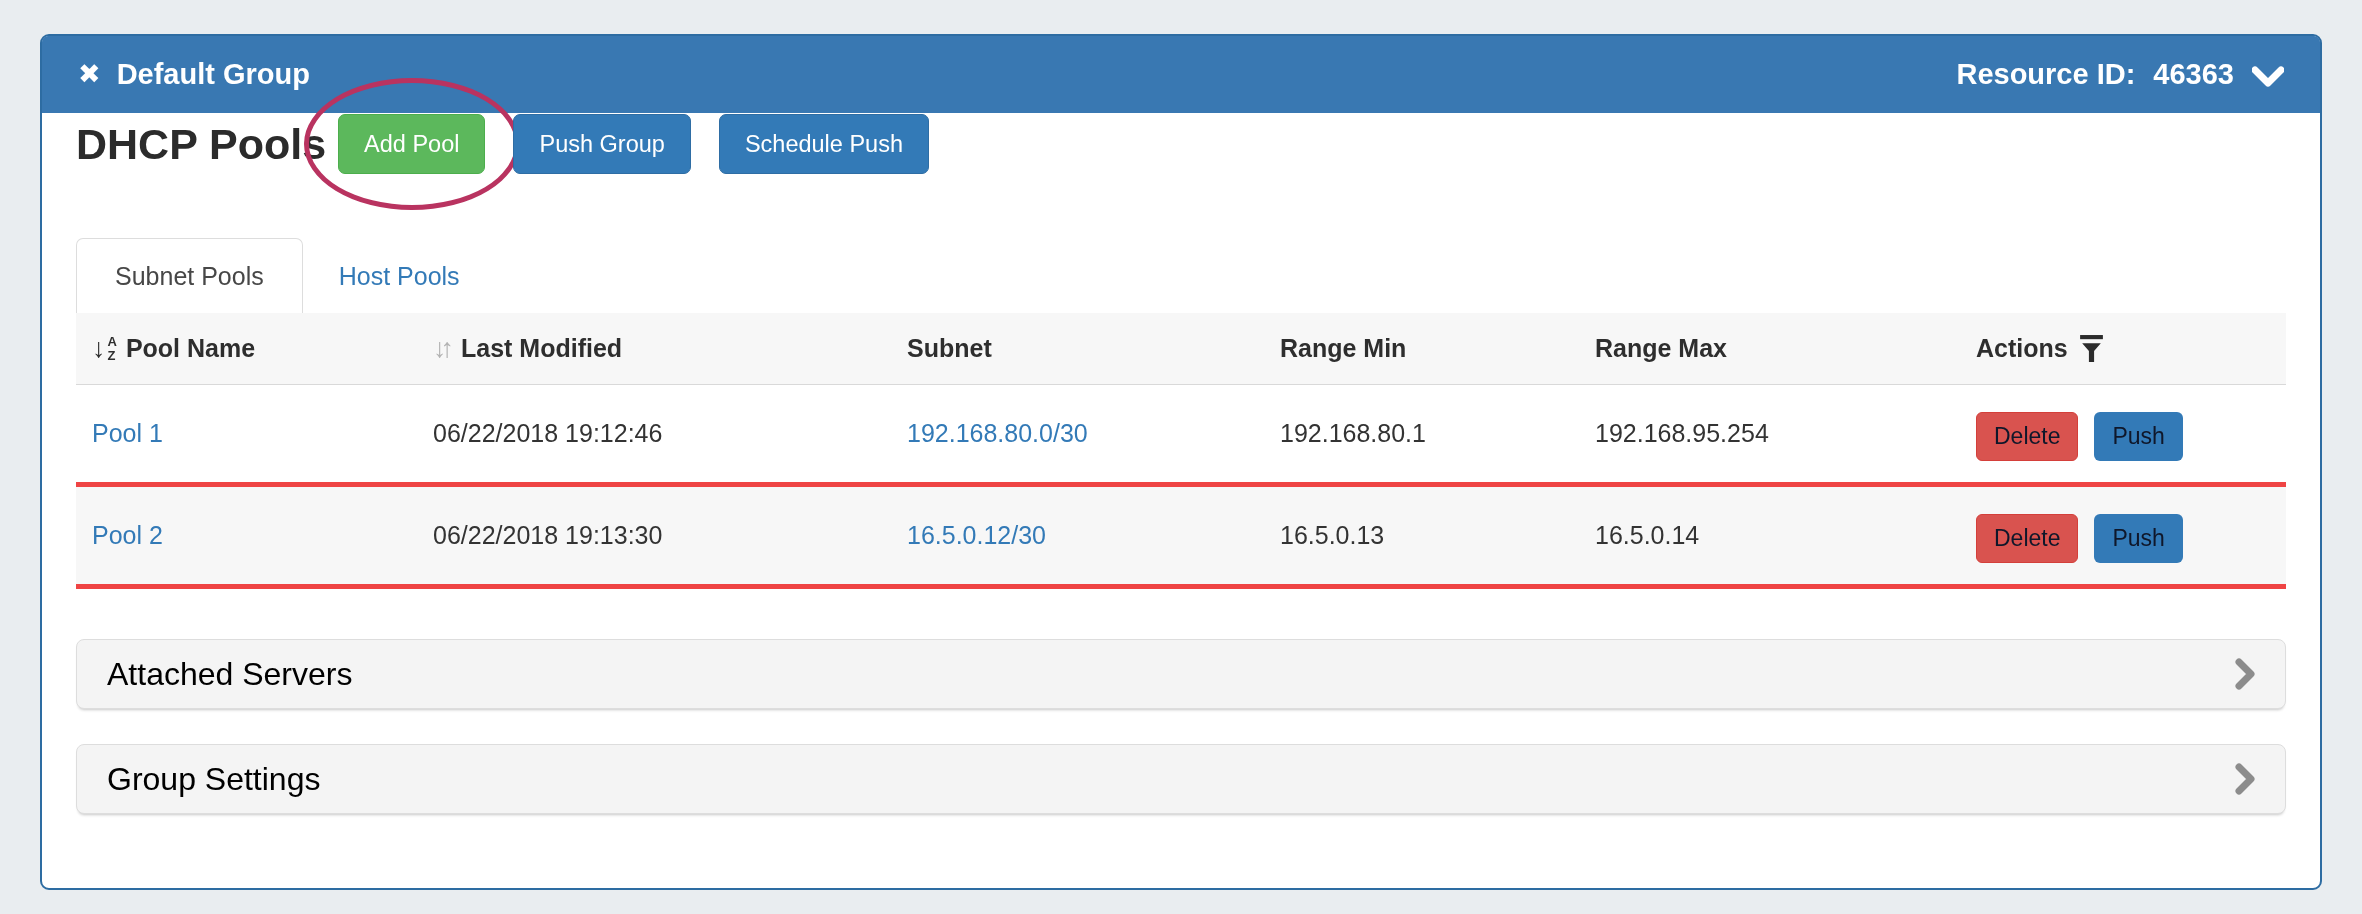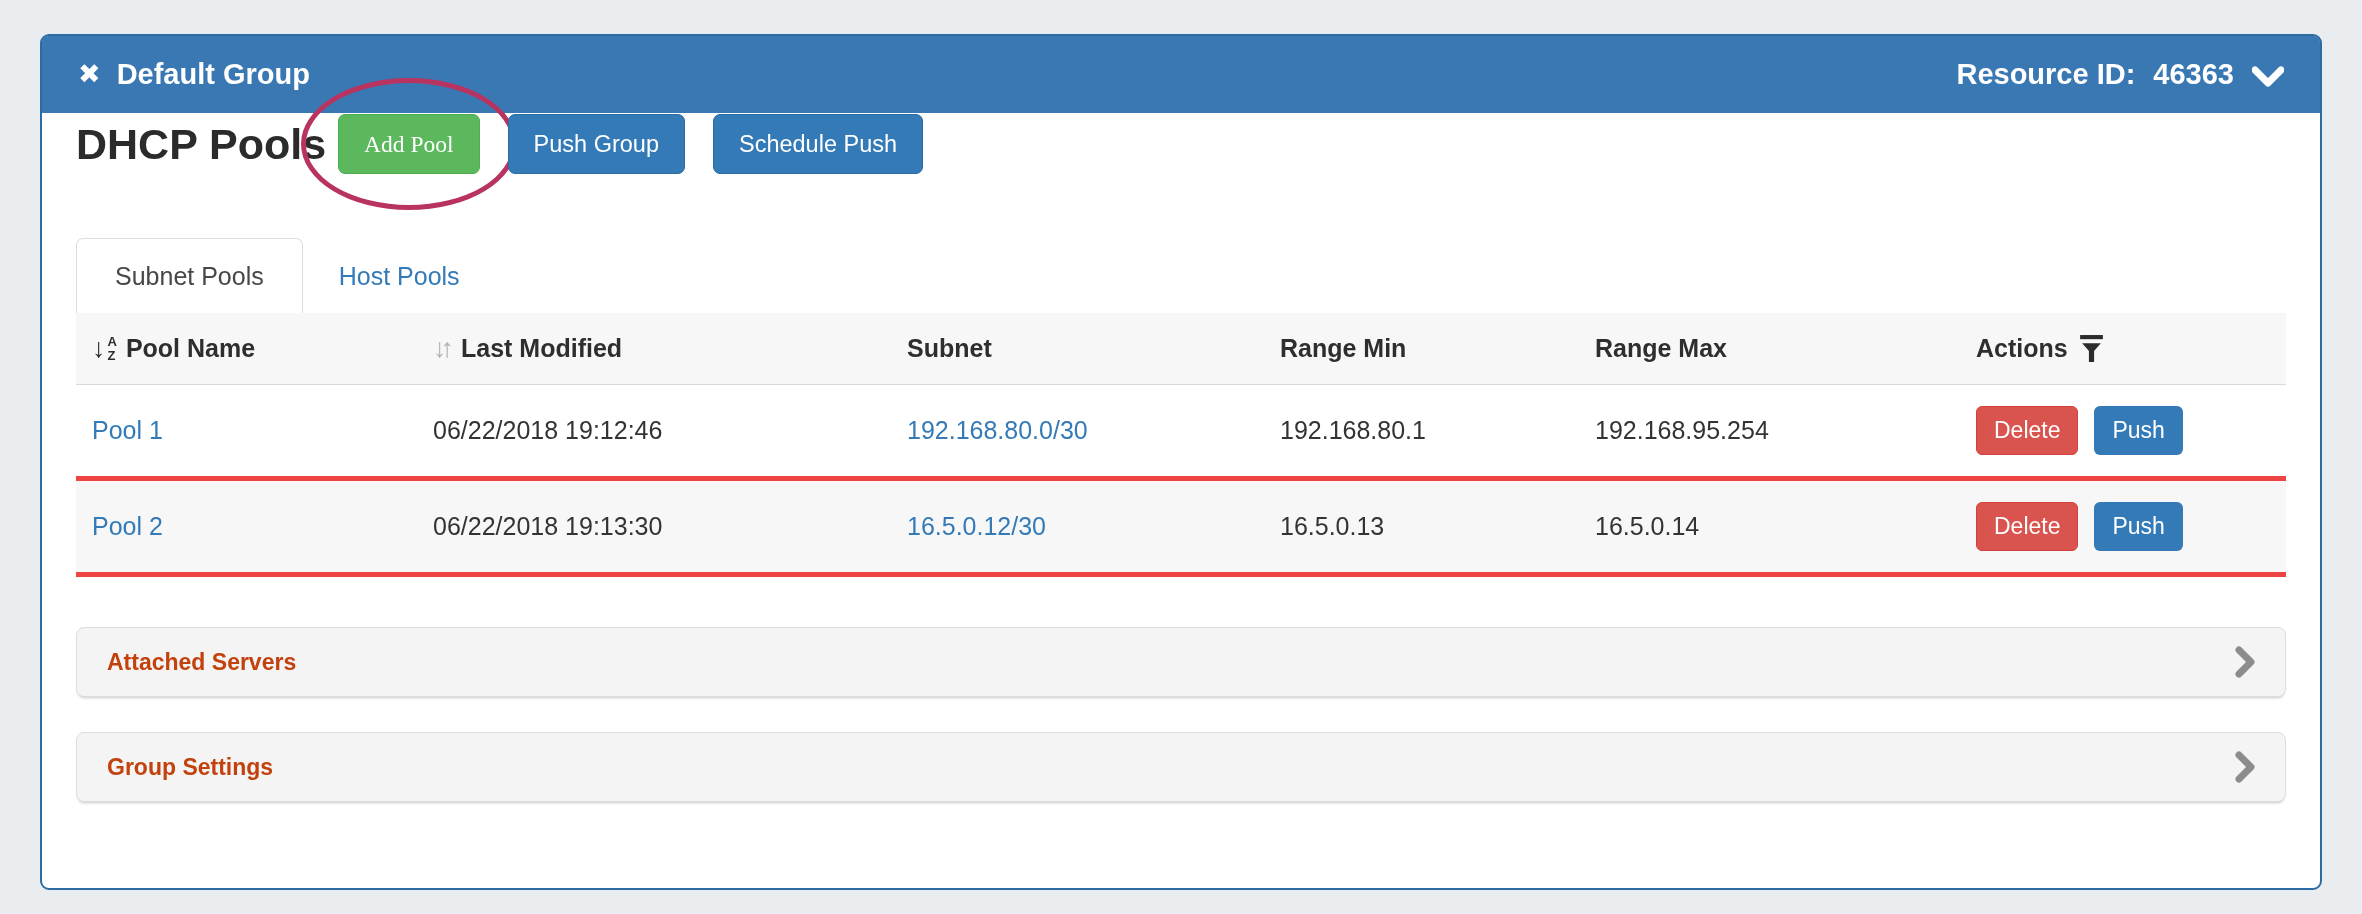--- a/index.html
+++ b/index.html
@@ -35,21 +35,21 @@
   
   .content{padding:0 34px;}
   .title-row{display:flex;align-items:center;height:62px;}
   .page-title{font-size:43px;font-weight:bold;color:#2b2b2b;margin:0;line-height:1;}
   .btn{
     display:inline-flex;align-items:center;justify-content:center;
     height:58px;padding:0 25px;
     border-radius:7px;color:#fff;font-size:23.5px;
     cursor:pointer;white-space:nowrap;border:1px solid transparent;
   }
-  .btn-green{background:var(--success-green,#5cb85c);border-color:var(--success-green-border,#4cae4c);font-family:Liberation Serif, serif;}
+  .btn-green{background:var(--success-green,#5cb85c);border-color:var(--success-green-border,#4cae4c);}
   .btn-blue{background:var(--button-blue,#337ab7);border-color:var(--button-blue-border,#2e6da4);}
   .btn-wrap{position:relative;margin-left:12px;display:inline-flex;}
   .btn-wrap + .btn-wrap{margin-left:28px;}
   .annotation-ellipse{
     position:absolute;left:50%;top:50%;
     width:206px;height:122px;
     transform:translate(-50%,-50%);
     border:5px solid var(--annotation-pink,#b93360);
     border-radius:50%;
     pointer-events:none;
@@ -73,41 +73,41 @@
   .th-inner{display:flex;align-items:center;gap:9px;}
   table.pools td{
     padding:21px 16px;border-bottom:5px solid #ef4444;
     vertical-align:middle;color:#333;
   }
   table.pools tbody tr:nth-child(even){background:#f7f7f7;}
   a.cell-link{color:var(--link-blue,#337ab7);text-decoration:none;cursor:pointer;}
   .btn-sm{
     display:inline-flex;align-items:center;justify-content:center;
     height:47px;padding:0 17px;border-radius:6px;
-    color:#ffffff;font-size:23px;cursor:pointer;border:1px solid transparent;
+    color:#0f172a;font-size:23px;cursor:pointer;border:1px solid transparent;margin-top:6px;
   }
   .btn-red{background:var(--danger-red,#d9534f);border-color:var(--danger-red-border,#d43f3a);}
   .actions-cell .btn-sm + .btn-sm{margin-left:9px;}
   
   .sort-alpha{display:inline-flex;align-items:center;gap:2px;color:#2e2e2e;}
   .sort-alpha .arrow{font-size:27px;font-weight:bold;line-height:1;}
   .sort-alpha .letters{display:flex;flex-direction:column;font-size:13px;font-weight:bold;line-height:1.05;}
   .sort-both{display:inline-flex;color:#b3b3b3;font-size:27px;font-weight:bold;letter-spacing:-6px;line-height:1;margin-right:4px;}
   .filter-icon{display:inline-flex;margin-left:2px;}
   
   .accordion{
     box-sizing:border-box;
     height:70px;
     background:var(--accordion-bg,#f4f4f4);
     border:1px solid #ddd;border-radius:8px;
     box-shadow:0 3px 3px -2px rgba(0,0,0,0.22);
     display:flex;align-items:center;justify-content:space-between;
     padding:0 30px;cursor:pointer;
   }
-  .accordion-label{font-size:23px;font-weight:bold;color:#c2410c;}
+  .accordion-label{font-size:32px;font-weight:normal;color:#000000;}
   .accordion.first{margin-top:50px;}
   .accordion.second{margin-top:35px;}
   .chev-right{display:inline-flex;}
 </style>
 </head>
 <body>
 
 <div class="card">
 
   <div class="card-header">

